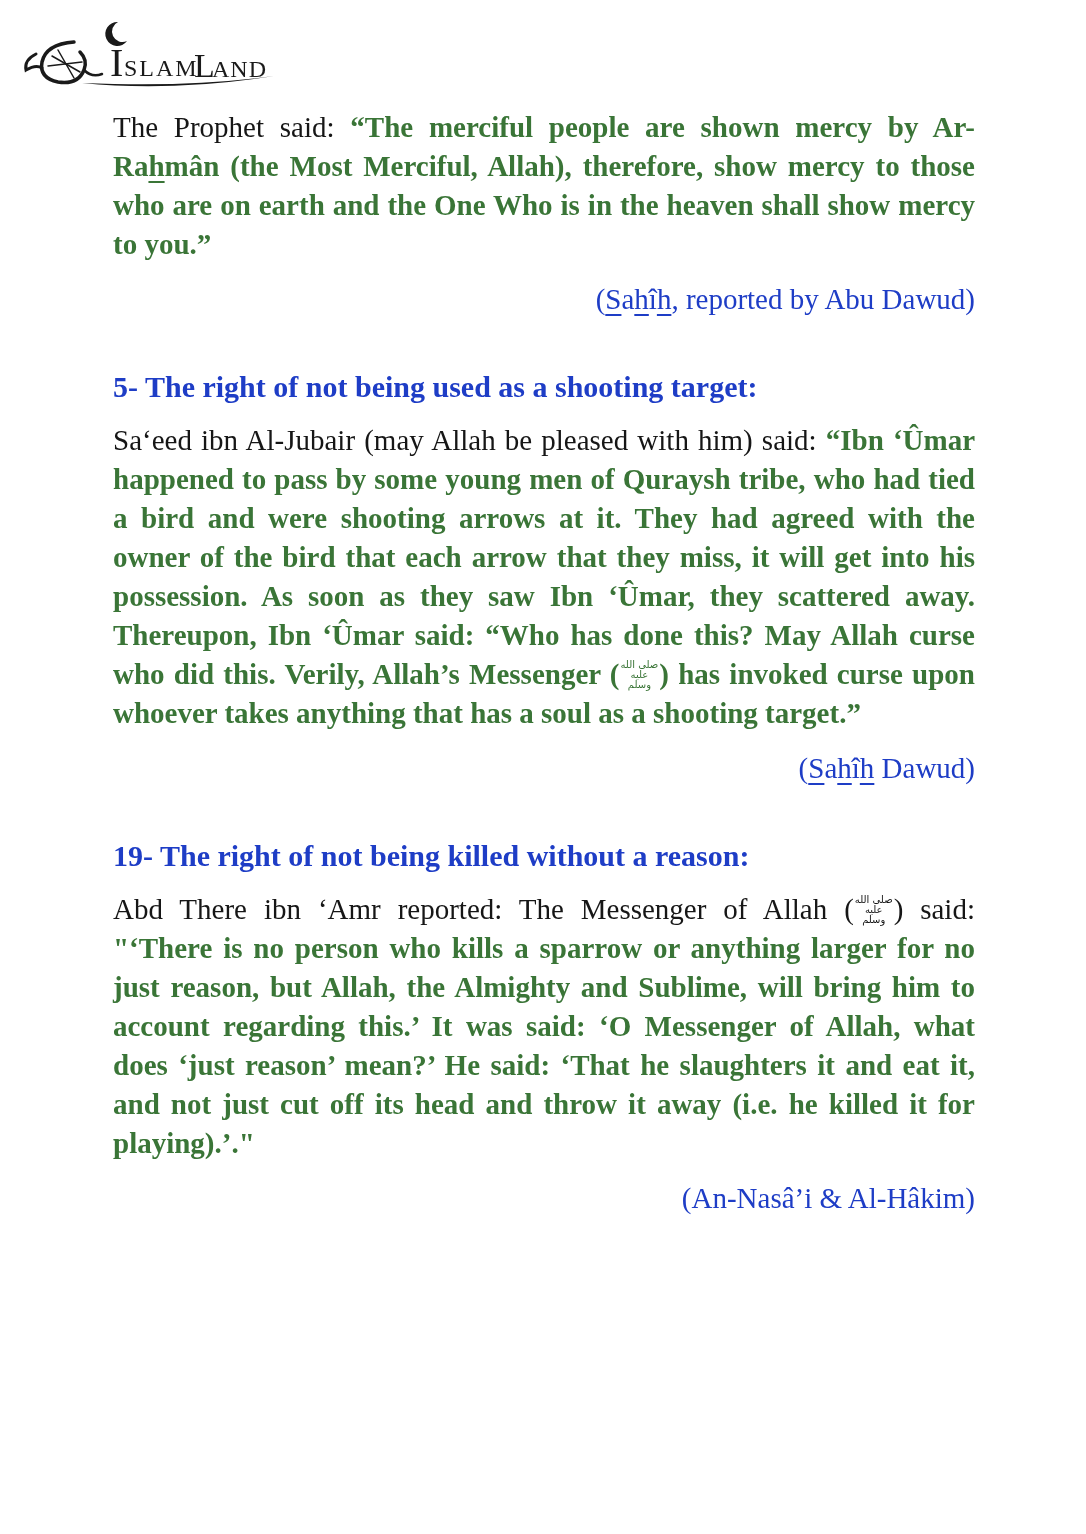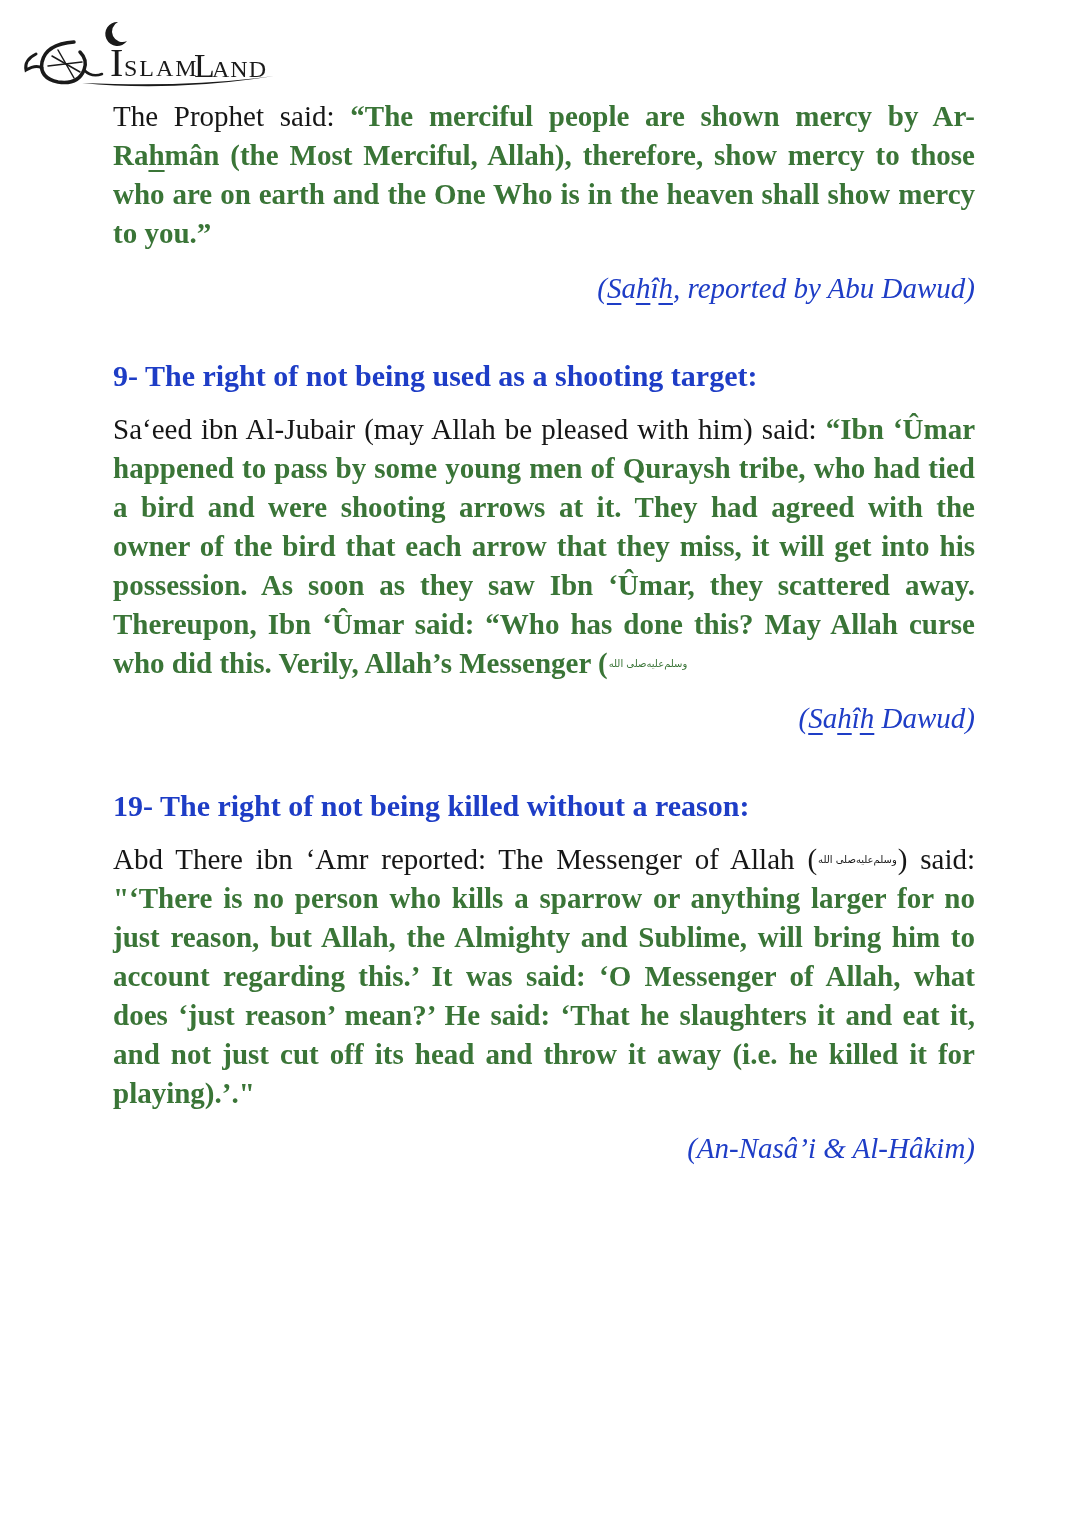--- a/index.html
+++ b/index.html
@@ -16,21 +16,21 @@
     overflow:hidden;
     position:relative;
   }
   .logo-wrap{
     position:absolute;
     left:22px;top:20px;
     width:260px;height:72px;
   }
   .doc{
     position:absolute;
-    left:113px;top:97px;
+    left:113px;top:108px;
     width:862px;
   }
   .para{
     font-size:29px;
     line-height:39px;
     text-align:justify;
     color:var(--ink);
     margin:0 0 16px 0;
   }
   .para span{ text-align:inherit; }
@@ -41,32 +41,31 @@
     text-decoration:underline;
     text-underline-offset:5px;
     text-decoration-thickness:2px;
   }
   .citation{
     font-size:29px;
     line-height:39px;
     text-align:right;
     color:var(--blue);
     margin:4px 0 20px 0;
-    font-style:italic;
   }
   .heading{
     font-size:30px;
     line-height:40px;
     font-weight:bold;
     color:var(--blue);
     margin:48px 0 14px 0;
   }
   .saw{
     display:inline-flex;
-    flex-direction:row;
+    flex-direction:column;
     align-items:center;
     justify-content:center;
     vertical-align:middle;
     margin:0 1px;
     transform:translateY(-2px);
     font-family:"DejaVu Sans", sans-serif;
     font-weight:normal;
   }
   .saw .saw-line{
     display:block;
@@ -97,26 +96,26 @@
     <text x="172" y="57" font-family="Liberation Serif, serif" font-size="34" fill="#1a1a1a">L</text>
     <text x="190" y="57" font-family="Liberation Serif, serif" font-size="24" letter-spacing="1" fill="#1a1a1a">AND</text>
 
     <path d="M60 63 Q150 72 252 56 Q180 66 92 64 Z" fill="#1a1a1a"></path>
   </svg>
 </div>
 
 <main class="doc">
     <p class="para"><span class="t-black">The Prophet said: </span><span class="t-green">“The merciful people are shown mercy by Ar-Ra</span><span class="t-green u">h</span><span class="t-green">mân (the Most Merciful, Allah), therefore, show mercy to those who are on earth and the One Who is in the heaven shall show mercy to you.”</span></p>
     <p class="citation"><span class="t-blue">(</span><span class="t-blue u">S</span><span class="t-blue">a</span><span class="t-blue u">h</span><span class="t-blue">î</span><span class="t-blue u">h</span><span class="t-blue">, reported by Abu Dawud)</span></p>
-    <h2 class="heading">9- The right of not being used as a shooting target:</h2>
+    <h2 class="heading">5- The right of not being used as a shooting target:</h2>
     <p class="para"><span class="t-black">Sa‘eed ibn Al-Jubair (may Allah be pleased with him) said: </span><span class="t-green">“Ibn ‘Ûmar happened to pass by some young men of Quraysh tribe, who had tied a bird and were shooting arrows at it. They had agreed with the owner of the bird that each arrow that they miss, it will get into his possession. As soon as they saw Ibn ‘Ûmar, they scattered away. Thereupon, Ibn ‘Ûmar said: “Who has done this? May Allah curse who did this. Verily, Allah’s Messenger (</span><span class="saw t-green">
         <span class="saw-line">صلى الله</span>
         <span class="saw-line">عليه</span>
         <span class="saw-line">وسلم</span>
-      </span></p>
+      </span><span class="t-green">) has invoked curse upon whoever takes anything that has a soul as a shooting target.”</span></p>
     <p class="citation"><span class="t-blue">(</span><span class="t-blue u">S</span><span class="t-blue">a</span><span class="t-blue u">h</span><span class="t-blue">î</span><span class="t-blue u">h</span><span class="t-blue"> Dawud)</span></p>
     <h2 class="heading">19- The right of not being killed without a reason:</h2>
     <p class="para"><span class="t-black">Abd There ibn ‘Amr reported: The Messenger of Allah (</span><span class="saw t-black">
         <span class="saw-line">صلى الله</span>
         <span class="saw-line">عليه</span>
         <span class="saw-line">وسلم</span>
       </span><span class="t-black">) said: </span><span class="t-green">"‘There is no person who kills a sparrow or anything larger for no just reason, but Allah, the Almighty and Sublime, will bring him to account regarding this.’ It was said: ‘O Messenger of Allah, what does ‘just reason’ mean?’ He said: ‘That he slaughters it and eat it, and not just cut off its head and throw it away (i.e. he killed it for playing).’."</span></p>
     <p class="citation"><span class="t-blue">(An-Nasâ’i &amp; Al-Hâkim)</span></p>
   </main>
 

